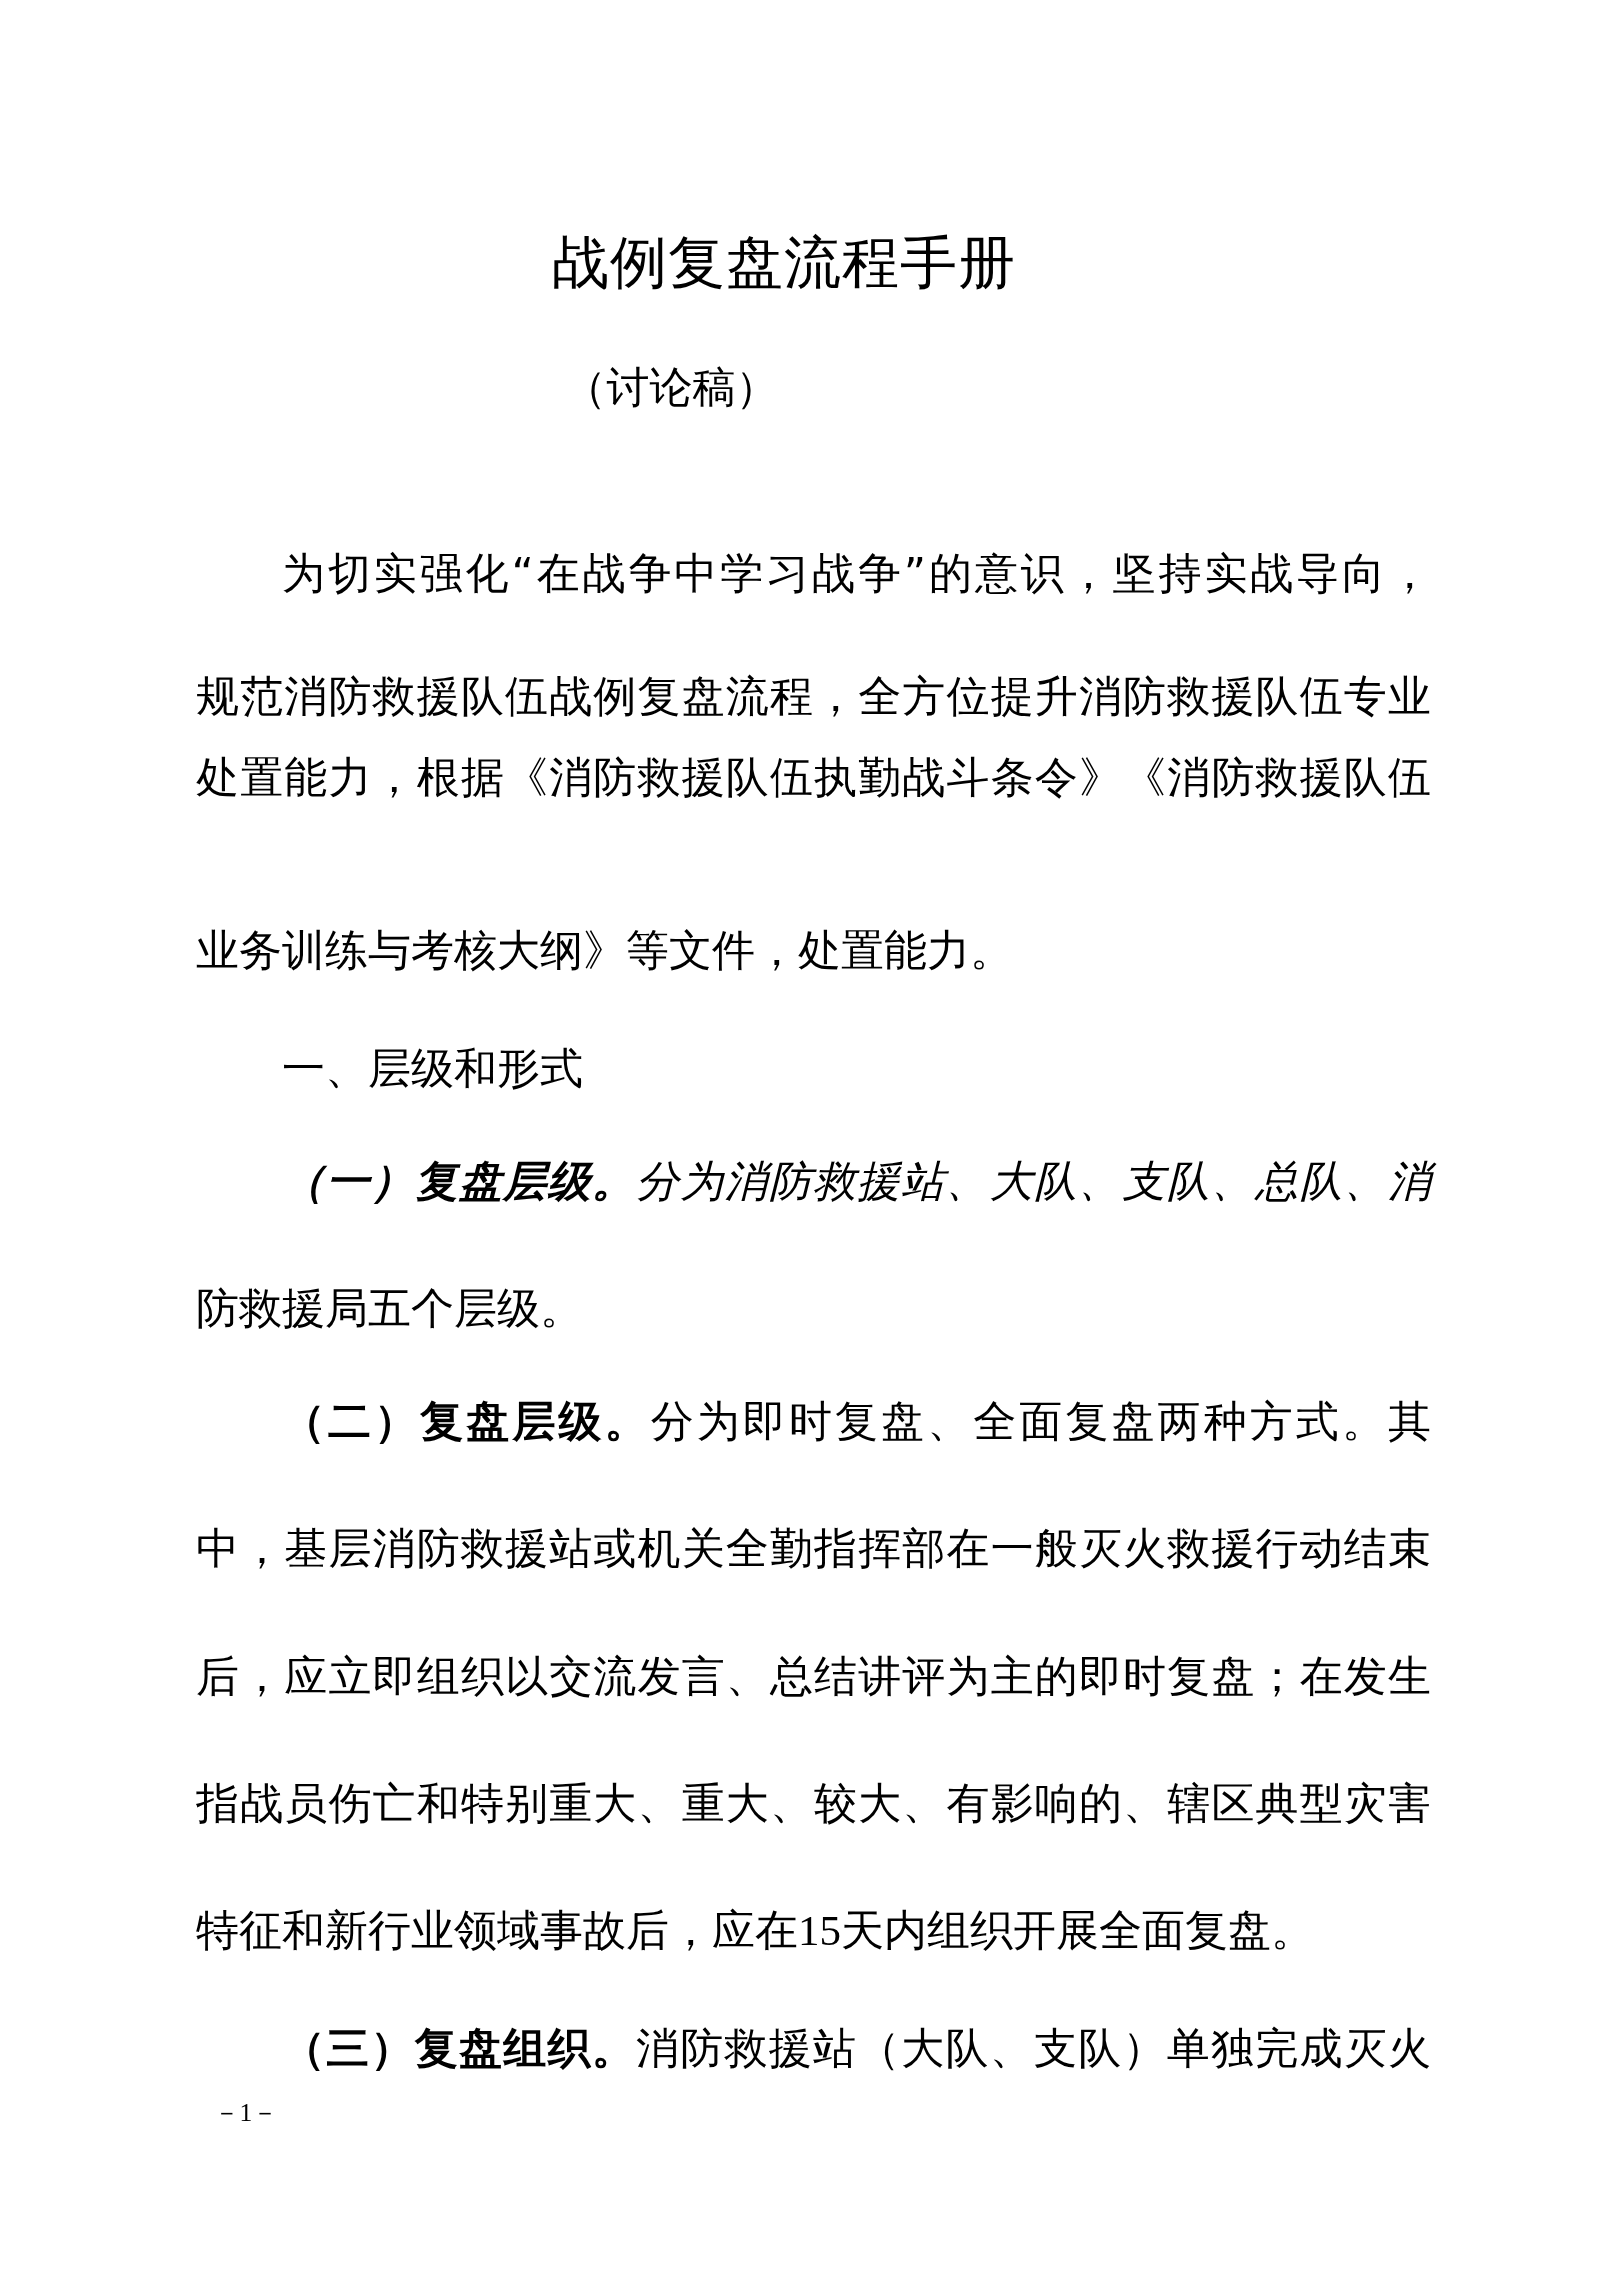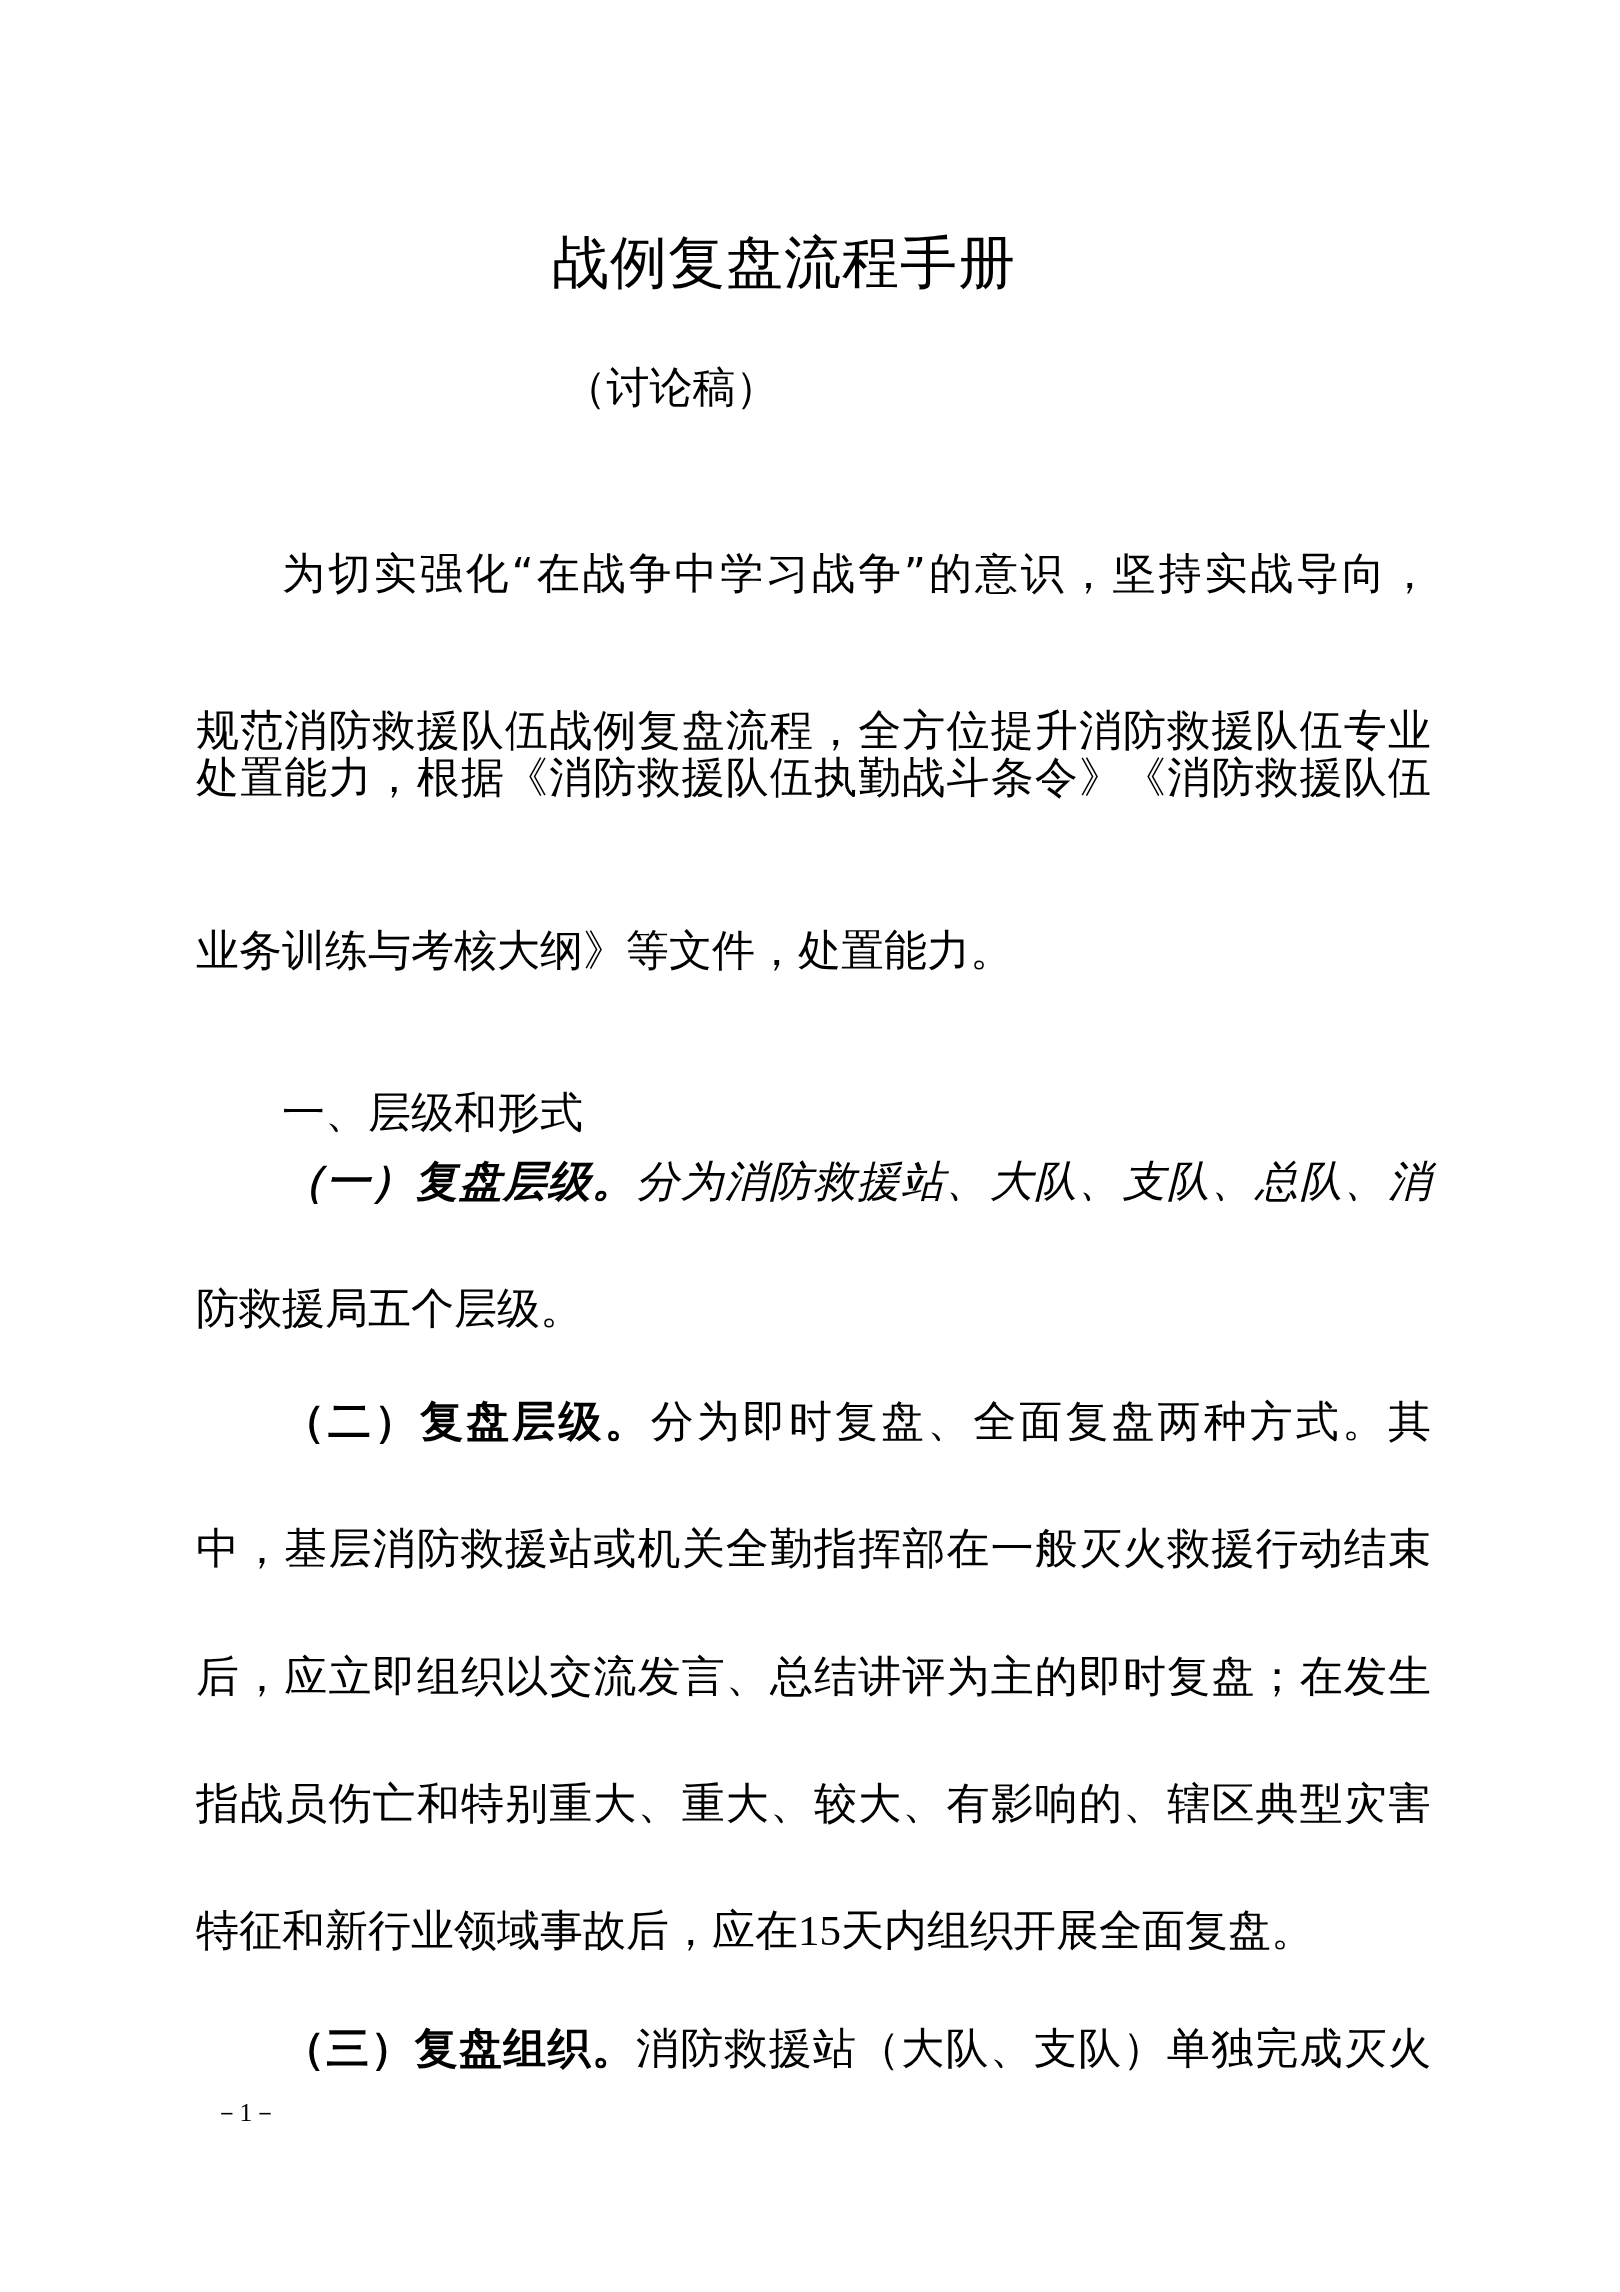--- a/index.html
+++ b/index.html
@@ -20,25 +20,25 @@
                 font-size: 25.5px; line-height: 29px; }
   </style>
 </head>
 <body>
 
 <div>
   <div class="title">战例复盘流程手册</div>
   <div class="subtitle">（讨论稿）</div>
 
   <div class="line indent" style="top:544px;">为切实强化“在战争中学习战争”的意识，坚持实战导向，</div>
-  <div class="line" style="top:701px;">规范消防救援队伍战例复盘流程，全方位提升消防救援队伍专业</div>
+  <div class="line" style="top:667px;">规范消防救援队伍战例复盘流程，全方位提升消防救援队伍专业</div>
   <div class="line" style="top:748px;">处置能力，根据《消防救援队伍执勤战斗条令》《消防救援队伍</div>
   <div class="line last" style="top:921px;">业务训练与考核大纲》等文件，处置能力。</div>
 
-  <div class="line indent last" style="top:1039px;margin-top:44px;">一、层级和形式</div>
+  <div class="line indent last" style="top:1039px;">一、层级和形式</div>
 
   <div class="line indent-h" style="top:1152px;font-style:italic;"><span class="bold">（一）复盘层级。</span><span>分为消防救援站、大队、支队、总队、消</span></div>
   <div class="line last" style="top:1279px;">防救援局五个层级。</div>
 
   <div class="line indent-h" style="top:1392px;"><span class="bold">（二）复盘层级。</span><span>分为即时复盘、全面复盘两种方式。其</span></div>
   <div class="line" style="top:1519px;">中，基层消防救援站或机关全勤指挥部在一般灭火救援行动结束</div>
   <div class="line" style="top:1647px;">后，应立即组织以交流发言、总结讲评为主的即时复盘；在发生</div>
   <div class="line" style="top:1774px;">指战员伤亡和特别重大、重大、较大、有影响的、辖区典型灾害</div>
   <div class="line last" style="top:1901px;"><span>特征和新行业领域事故后，应在</span><span class="num">15</span><span>天内组织开展全面复盘。</span></div>
 

